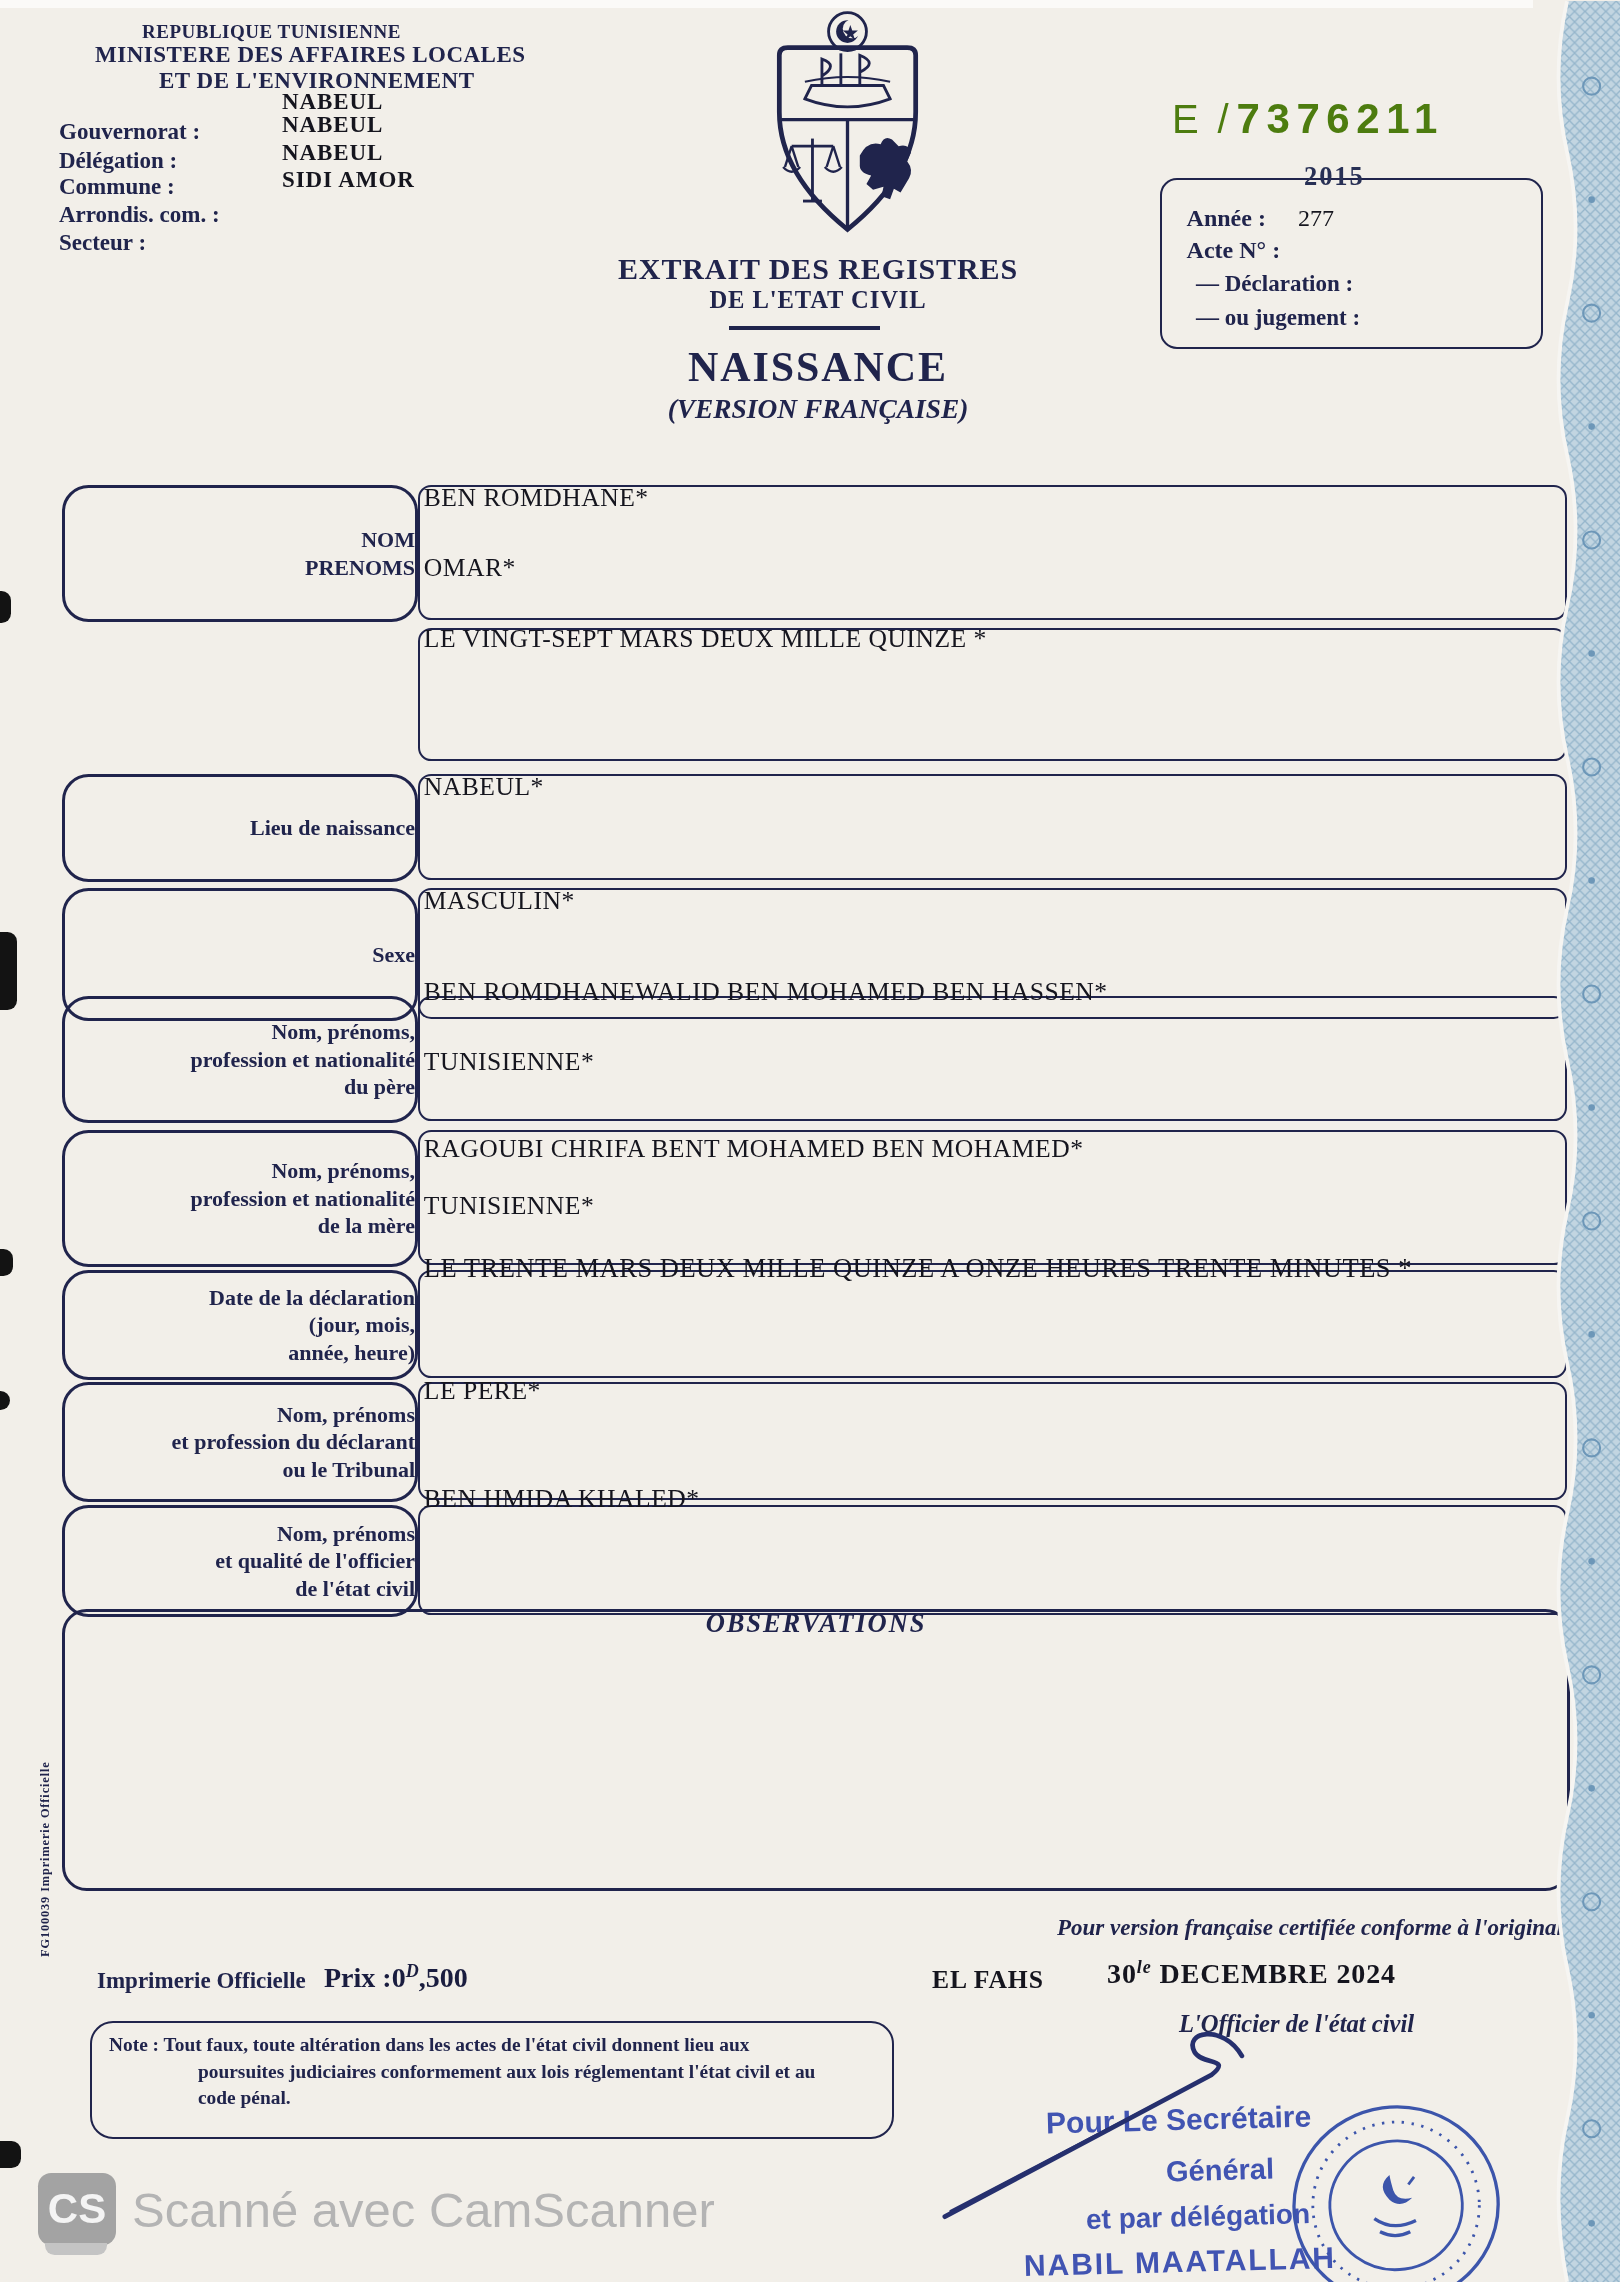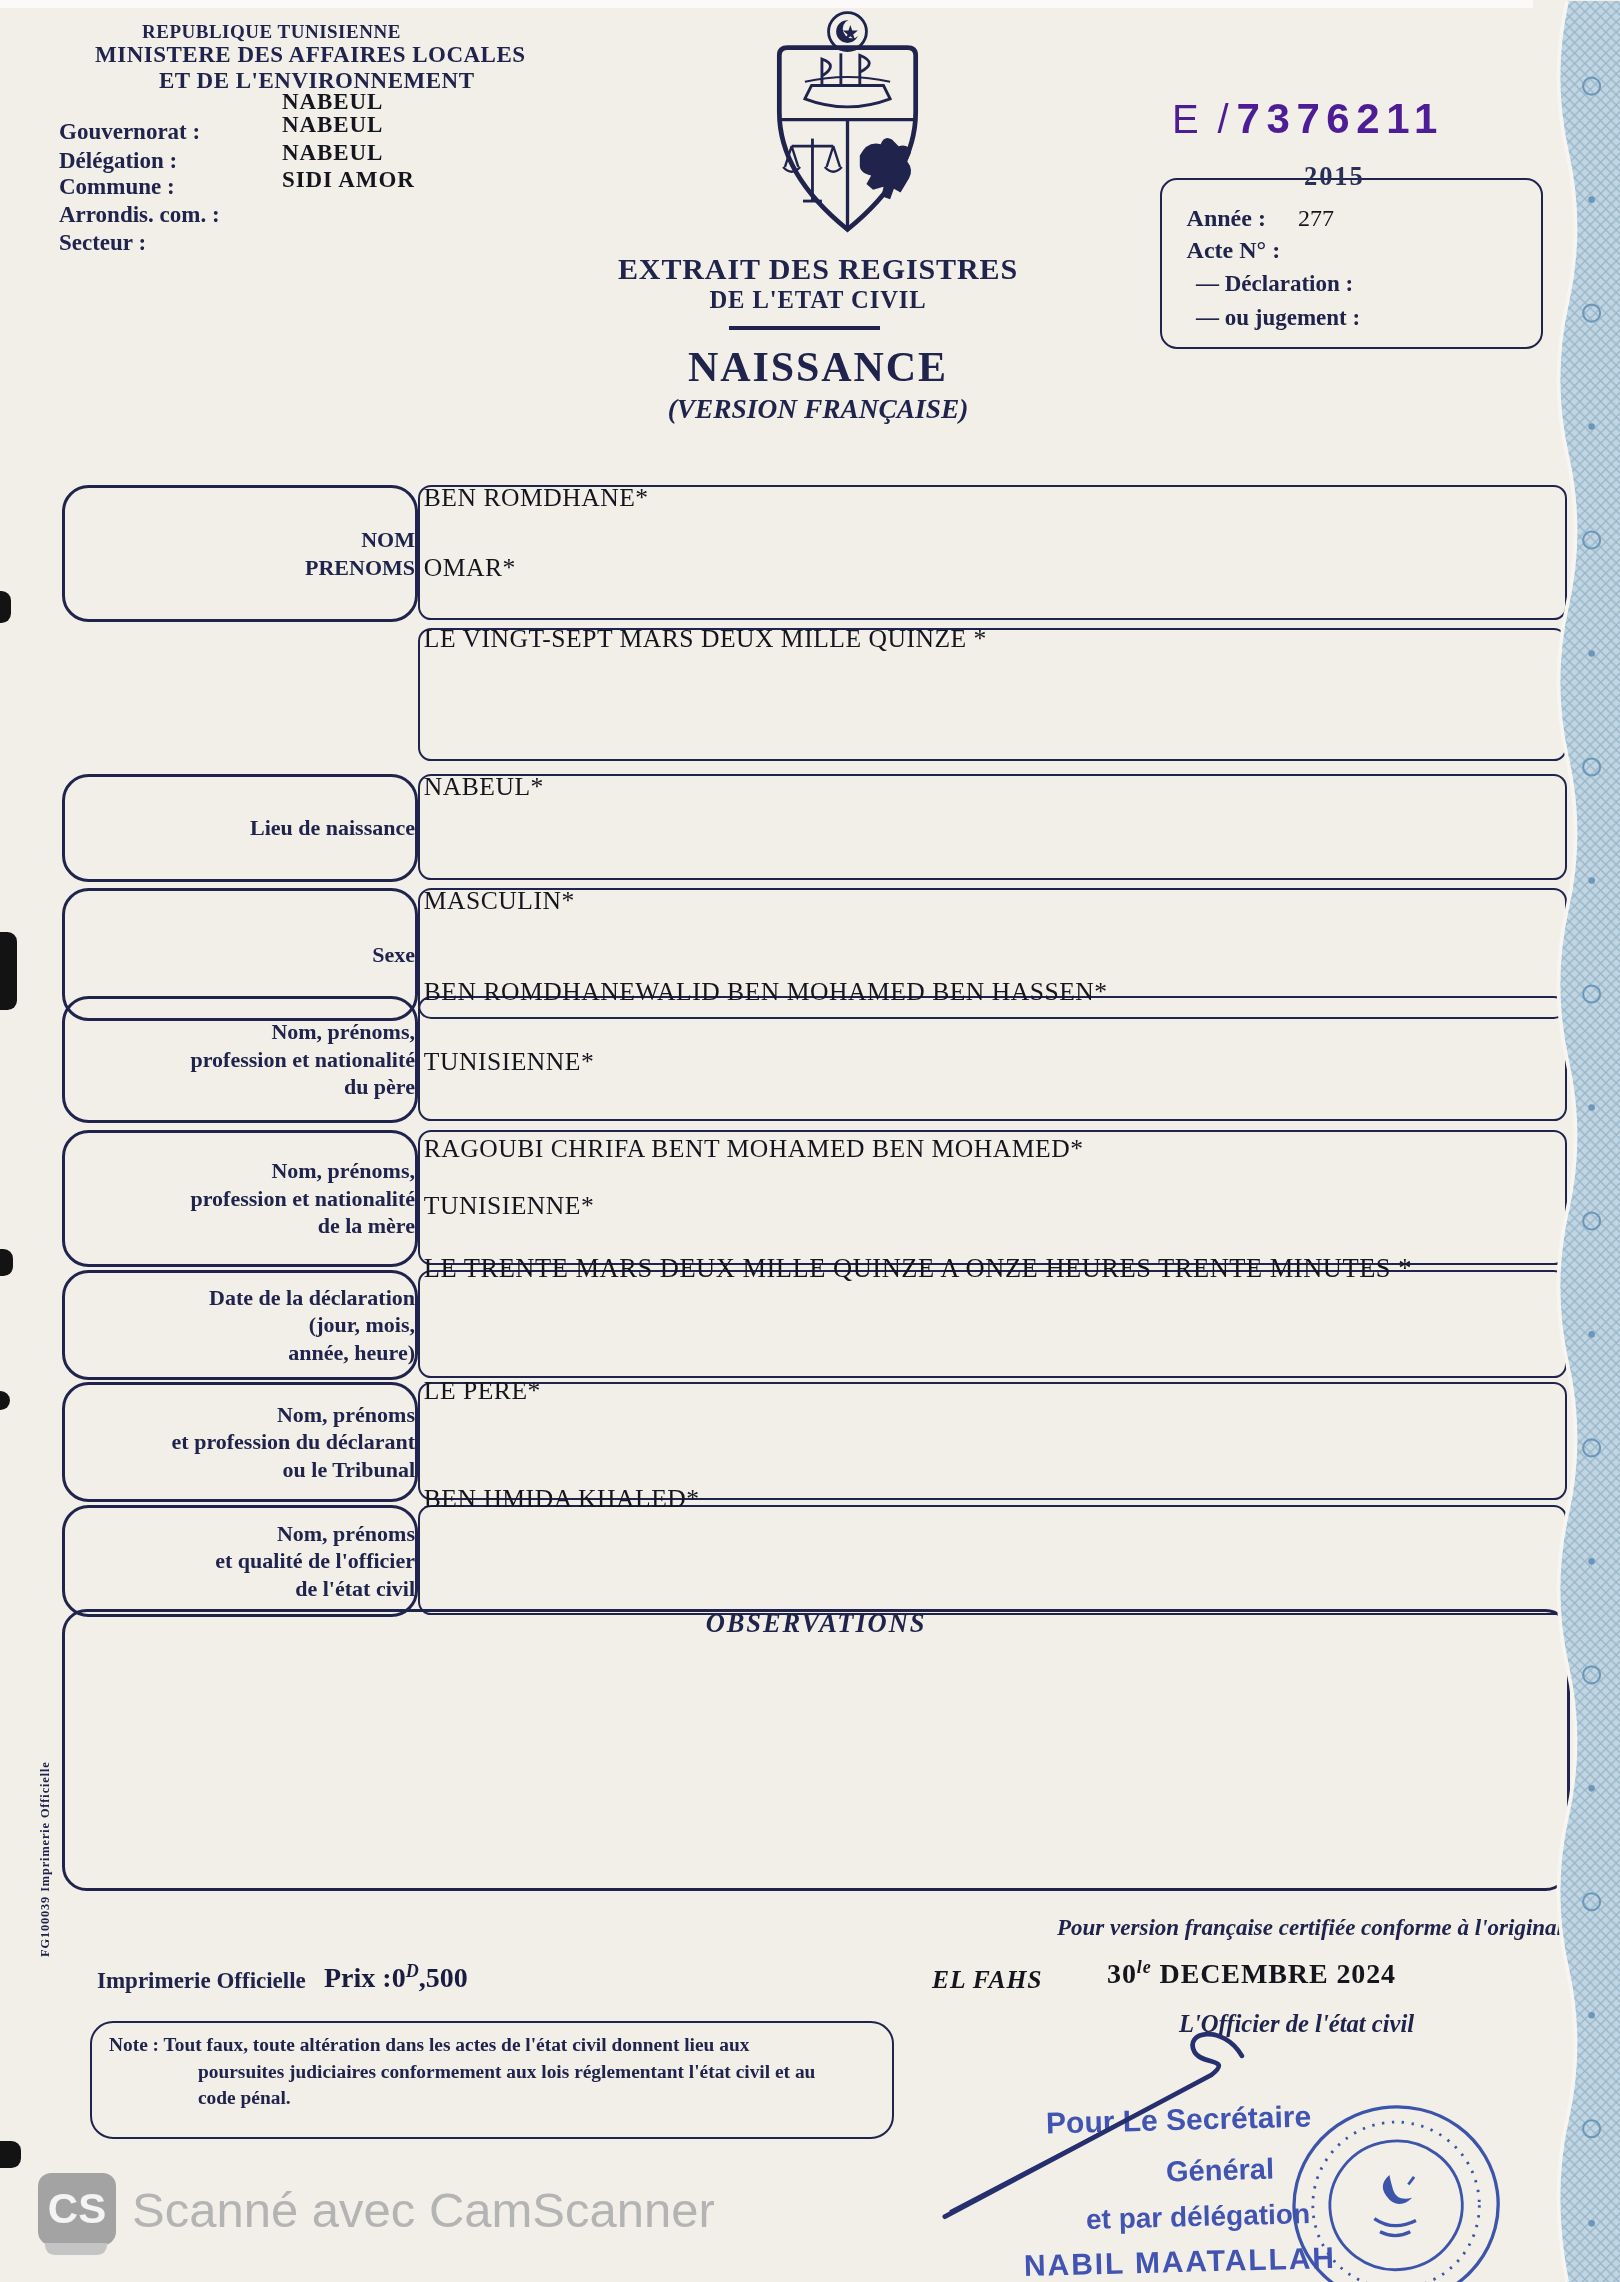--- a/index.html
+++ b/index.html
@@ -31,21 +31,21 @@
   .fv-gouv{top:112px}.fv-del{top:140px}.fv-com{top:167px}
 
   
   .title-main{left:416px;top:252px;width:804px;font-size:30px;font-weight:bold;letter-spacing:0.9px;}
   .title-sub{left:416px;top:286px;width:804px;font-size:24.6px;font-weight:bold;letter-spacing:0.9px;}
   .title-rule{left:729px;top:326px;width:151px;height:3.8px;background:var(--ink);}
   .title-act{left:416px;top:343px;width:804px;font-size:42px;font-weight:bold;letter-spacing:1.9px;}
   .title-ver{left:416px;top:394px;width:804px;font-size:27.4px;font-weight:bold;font-style:italic;}
 
   
-  .serial{left:1172px;top:95px;font-family:"Liberation Sans",sans-serif;color:#4c1d95;}
+  .serial{left:1172px;top:95px;font-family:"Liberation Sans",sans-serif;color:#4d7c0f;}
   .serial .pfx{font-size:40px;letter-spacing:3.8px;}
   .serial .num{font-size:42px;font-weight:600;letter-spacing:6.6px;}
   .refbox{left:1160px;top:178px;width:379px;height:167px;border:2.8px solid var(--ink);border-radius:17px;}
   .ref-year{left:142px;top:-19px;font-size:26.5px;font-weight:600;color:#283055;letter-spacing:1.9px;}
   .ref-annee{left:24.6px;top:24.6px;font-size:24px;font-weight:bold;}
   .ref-annee .v{margin-left:32px;color:var(--typed);font-weight:400;}
   .ref-acte{left:24.6px;top:57px;font-size:24px;font-weight:bold;}
   .ref-decl{left:34px;top:91px;font-size:23px;font-weight:bold;}
   .ref-jug{left:34px;top:125px;font-size:23px;font-weight:bold;}
 
@@ -75,21 +75,21 @@
   
   .printer-mark{left:38px;top:1957px;transform:rotate(-90deg);transform-origin:0 0;
                 font-size:12.3px;font-weight:600;letter-spacing:0.9px;white-space:nowrap;}
   .imprimerie{left:97px;top:1968px;font-size:23px;font-weight:600;}
   .prix{left:324px;top:1961px;font-size:28px;font-weight:bold;color:#1a1d3f;}
   .prix sup,.dateline sup{font-size:18px;font-style:italic;}
   .notebox{left:90px;top:2021px;width:800px;height:114px;border:2.8px solid var(--ink);border-radius:23px;}
   .noteline{position:absolute;font-size:19.4px;font-weight:bold;white-space:nowrap;}
   .nl0{left:17px;top:11.4px}.nl1{left:106px;top:38px}.nl2{left:106px;top:64px}
   .certify{left:984px;top:1915px;width:579px;text-align:right;font-size:23px;font-weight:bold;font-style:italic;}
-  .place{left:932px;top:1965px;font-size:25.6px;font-weight:600;letter-spacing:0.9px;color:var(--typed);font-style:italic;}
+  .place{left:932px;top:1965px;font-size:25.6px;font-weight:600;letter-spacing:0.9px;color:var(--typed);}
   .dateline{left:1107px;top:1957px;font-size:28px;font-weight:600;color:var(--typed);letter-spacing:0.9px;}
   .officer{left:1079px;top:2010px;width:435px;text-align:center;font-size:24.6px;font-weight:bold;font-style:italic;}
 
   
   .stline{position:absolute;font-family:"Liberation Sans",sans-serif;color:var(--blue);
           font-weight:700;transform:rotate(-1.5deg);white-space:nowrap;}
   .st0{left:1046px;top:2103px;font-size:30px;}
   .st1{left:1166px;top:2154px;font-size:29px;}
   .st2{left:1086px;top:2201px;font-size:28px;}
   .st3{left:1024px;top:2245px;font-size:30px;letter-spacing:1.9px;}

